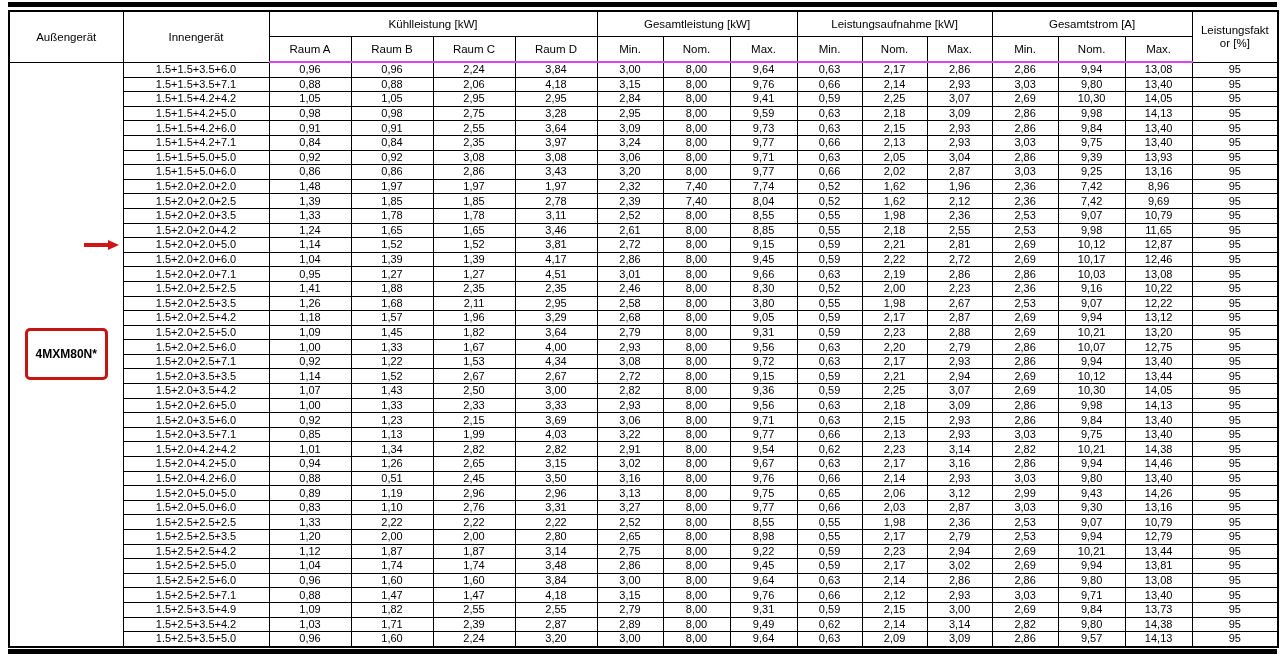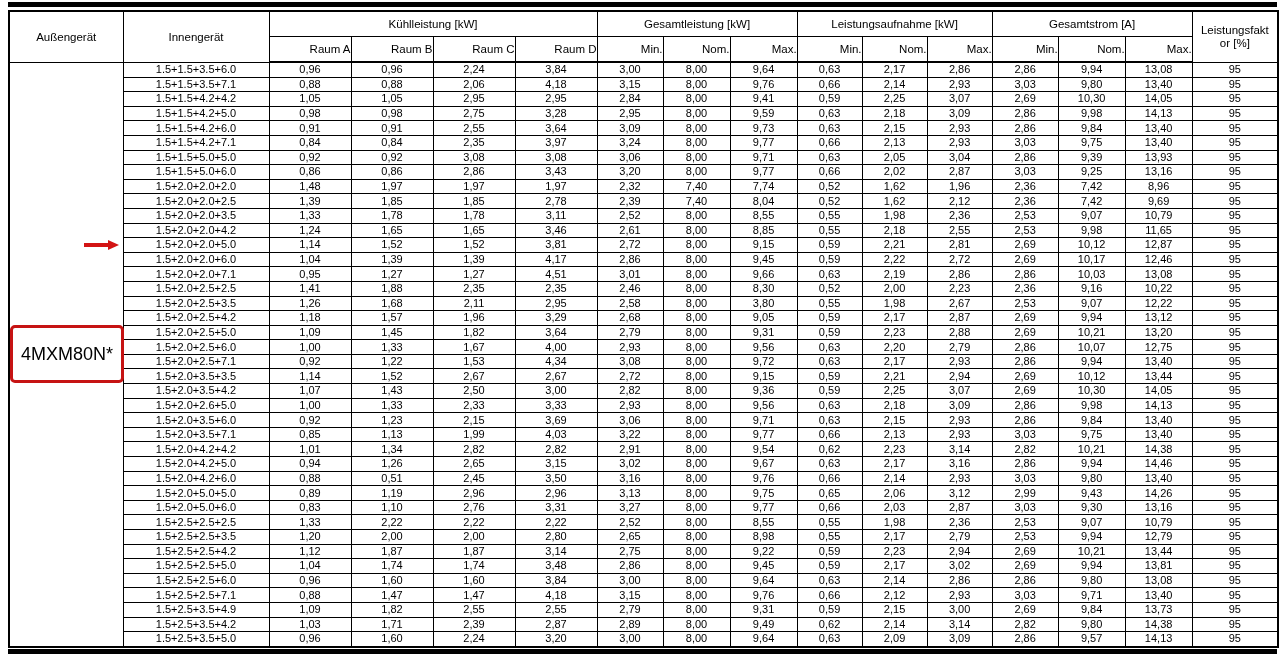--- a/index.html
+++ b/index.html
@@ -29,37 +29,37 @@
     overflow:visible;
     white-space:nowrap;
     color:#000;
   }
   thead th{
     font-weight:normal;
     font-size:11.5px;
     height:24px;
     background:#fff;
   }
-  thead tr:last-child th{border-bottom:2px solid #000000;text-align:right;}
+  thead tr:last-child th{border-bottom:2px solid #d946ef;}
   .pf-head{font-size:11.5px;line-height:1.15;}
   .pf-head span{display:block;}
   tbody td{
     height:13.6px;
     font-size:11px;
     line-height:1;
   }
   td.indoor{position:relative;}
   td.outdoor-cell{vertical-align:middle;}
   .outdoor-label{
     display:inline-block;
     border:3px solid var(--red-box,#c61313);
     border-radius:5px;
     padding:17px 8px;
-    font-weight:normal;
-    font-size:18px;
+    font-weight:bold;
+    font-size:12px;
   }
   .arrow{
     position:absolute;
     left:-40px;top:50%;
     transform:translateY(-50%);
     display:flex;align-items:center;
   }
   .arrow .shaft{width:24px;height:4px;background:var(--red-arrow,#d31414);display:block;}
   .arrow .head{
     width:0;height:0;display:block;

